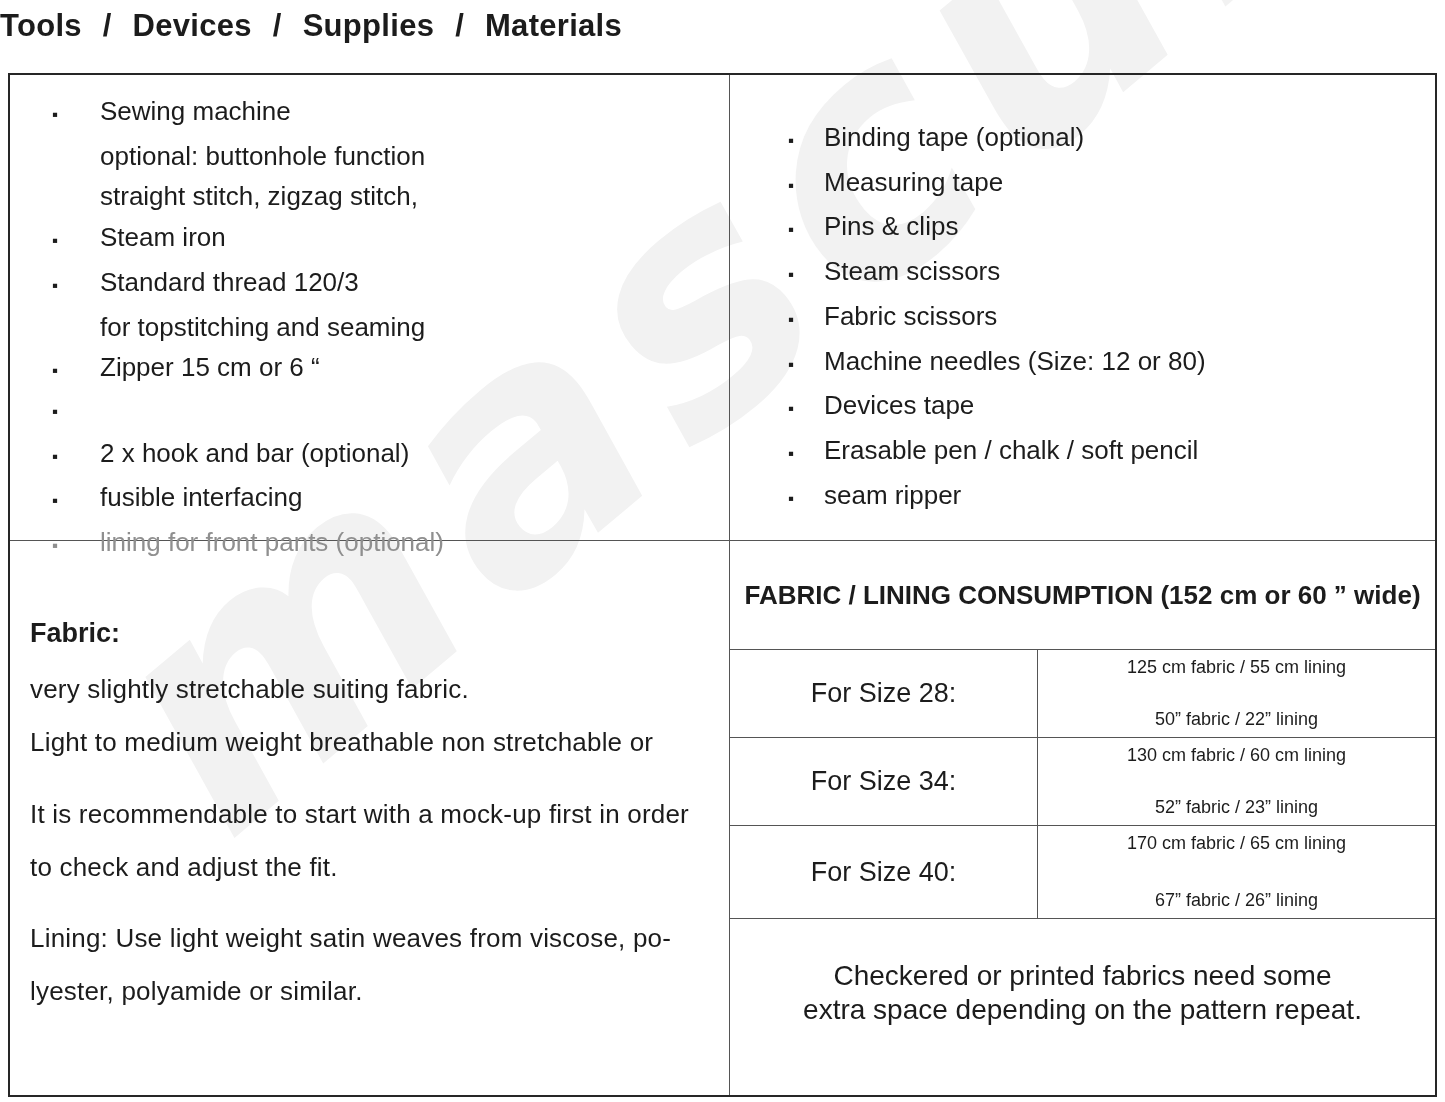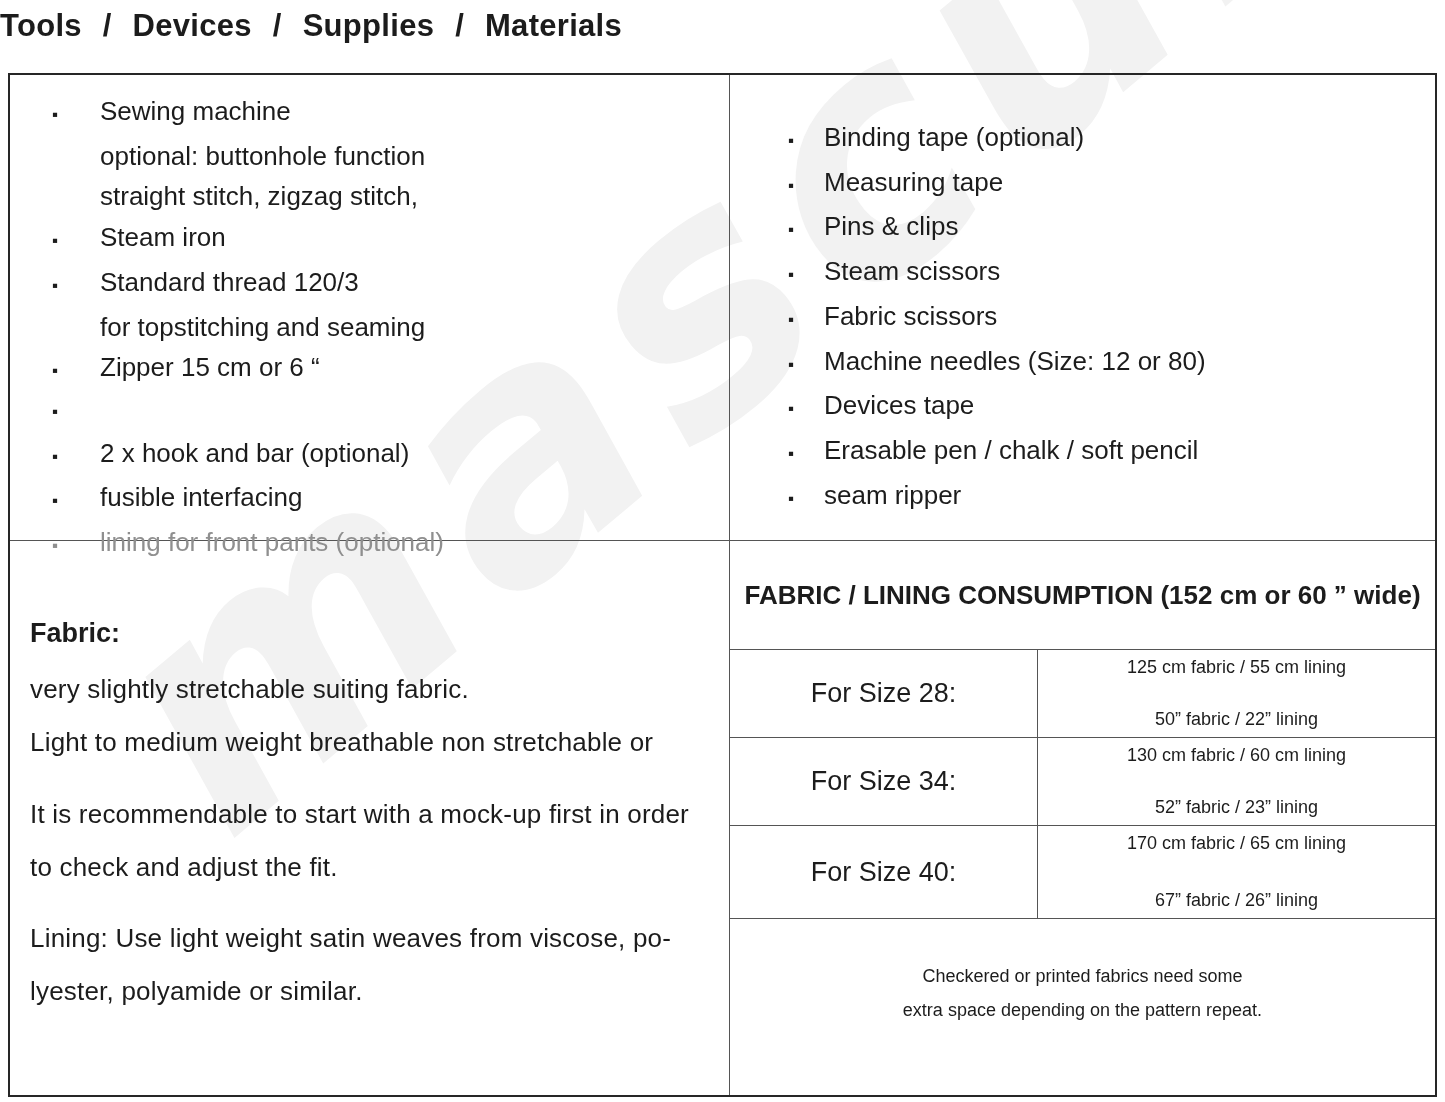--- a/index.html
+++ b/index.html
@@ -88,21 +88,21 @@
   }
   .cons-val {
     display:flex; flex-direction:column; align-items:center; justify-content:space-between;
     font-size:18px; line-height:35px;
     text-align:center;
   }
   .cons-note {
     flex:1;
     padding-top:40px;
     text-align:center;
-    font-size:18px; line-height:34px;
+    font-size:28px; line-height:34px;
   }
 </style>
 </head>
 <body>
 
 <div class="watermark">mascultory</div>
 
 <div class="page-title">Tools / Devices / Supplies / Materials</div>
 
 <div class="doc-table">

